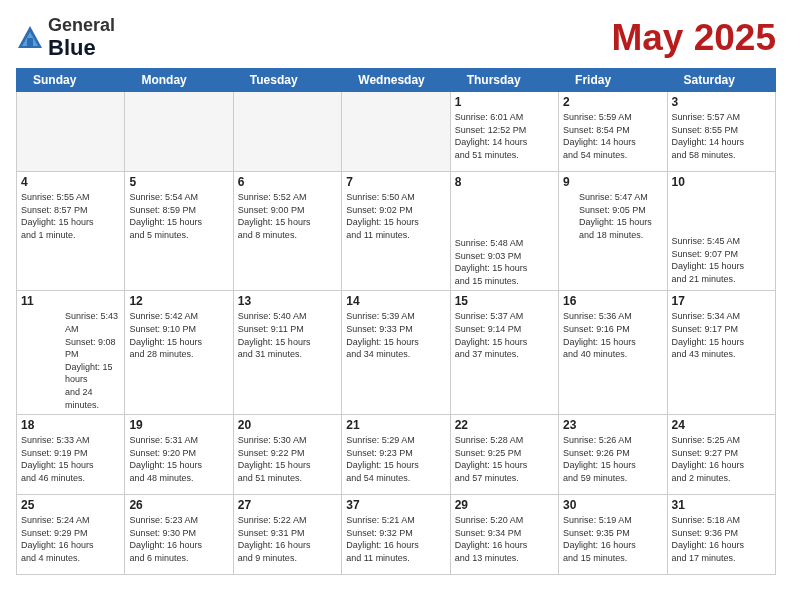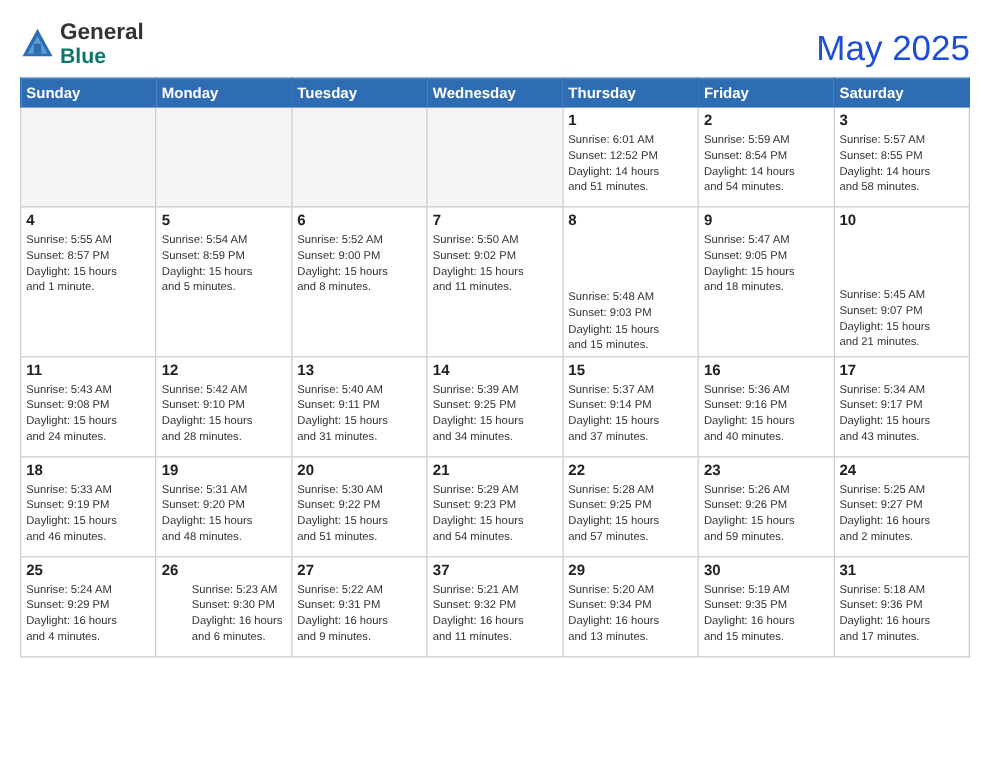--- a/index.html
+++ b/index.html
@@ -11,71 +11,71 @@
       overflow: hidden;
     }
     .container {
       width: 792px;
       height: 612px;
       padding: 16px 16px 10px 16px;
     }
     .header {
       display: flex;
       justify-content: space-between;
-      align-items: flex-end;
+      align-items: center;
       margin-bottom: 8px;
     }
     .logo {
       display: flex;
       align-items: center;
     }
     .logo-text {
       display: flex;
       flex-direction: column;
       line-height: 1.1;
     }
     .logo-general {
       font-size: 18px;
       font-weight: bold;
       color: #333;
     }
     .logo-blue {
-      font-size: 17px;
-      font-weight: bold;
-      color: #0f766e;
+      font-size: 22px;
+      font-weight: bold;
+      color: #0f172a;
     }
     .logo-icon {
       width: 28px;
       height: 28px;
       margin-right: 4px;
     }
     .title-block {
       text-align: right;
     }
     .month-title {
-      font-size: 28px;
-      font-weight: normal;
-      color: #1d4ed8;
+      font-size: 37px;
+      font-weight: bold;
+      color: #b91c1c;
       line-height: 1.1;
     }
     .location {
       font-size: 16px;
       color: #555;
     }
     table {
       width: 100%;
       border-collapse: collapse;
       table-layout: fixed;
     }
     th {
       background-color: #2e6db4;
       color: #fff;
       font-size: 12px;
       font-weight: bold;
-      padding: 4px 4px;
+      padding: 4px 16px;
       text-align: left;
       border: 1px solid #2e6db4;
     }
     td {
       border: 1px solid #ccc;
       vertical-align: top;
       padding: 3px 4px;
       font-size: 9.5px;
       color: #222;
       height: 80px;
@@ -188,37 +188,37 @@
           </td>
           <td>
             <span class="day-num">8</span>
             <div class="day-info" style="white-space: pre-line; margin-top: 48px;">Sunrise: 5:48 AM
 Sunset: 9:03 PM
 Daylight: 15 hours
 and 15 minutes.</div>
           </td>
           <td>
             <span class="day-num">9</span>
-            <div class="day-info" style="white-space: pre-line;">Sunrise: 5:47 AM
+            <div class="day-info" style="white-space: pre-line; margin-left: 16px;">Sunrise: 5:47 AM
 Sunset: 9:05 PM
 Daylight: 15 hours
 and 18 minutes.</div>
           </td>
           <td>
             <span class="day-num">10</span>
             <div class="day-info" style="white-space: pre-line; margin-top: 46px;">Sunrise: 5:45 AM
 Sunset: 9:07 PM
 Daylight: 15 hours
 and 21 minutes.</div>
           </td>
         </tr>
         <tr>
           <td>
             <span class="day-num">11</span>
-            <div class="day-info" style="white-space: pre-line;">Sunrise: 5:43 AM
+            <div class="day-info" style="white-space: pre-line; margin-left: 44px;">Sunrise: 5:43 AM
 Sunset: 9:08 PM
 Daylight: 15 hours
 and 24 minutes.</div>
           </td>
           <td>
             <span class="day-num">12</span>
             <div class="day-info" style="white-space: pre-line;">Sunrise: 5:42 AM
 Sunset: 9:10 PM
 Daylight: 15 hours
 and 28 minutes.</div>
@@ -226,21 +226,21 @@
           <td>
             <span class="day-num">13</span>
             <div class="day-info" style="white-space: pre-line;">Sunrise: 5:40 AM
 Sunset: 9:11 PM
 Daylight: 15 hours
 and 31 minutes.</div>
           </td>
           <td>
             <span class="day-num">14</span>
             <div class="day-info" style="white-space: pre-line;">Sunrise: 5:39 AM
-Sunset: 9:25 PM
+Sunset: 9:33 PM
 Daylight: 15 hours
 and 34 minutes.</div>
           </td>
           <td>
             <span class="day-num">15</span>
             <div class="day-info" style="white-space: pre-line;">Sunrise: 5:37 AM
 Sunset: 9:14 PM
 Daylight: 15 hours
 and 37 minutes.</div>
           </td>
@@ -313,21 +313,21 @@
         <tr>
           <td>
             <span class="day-num">25</span>
             <div class="day-info" style="white-space: pre-line;">Sunrise: 5:24 AM
 Sunset: 9:29 PM
 Daylight: 16 hours
 and 4 minutes.</div>
           </td>
           <td>
             <span class="day-num">26</span>
-            <div class="day-info" style="white-space: pre-line; margin-left: 24px;">Sunrise: 5:23 AM
+            <div class="day-info" style="white-space: pre-line;">Sunrise: 5:23 AM
 Sunset: 9:30 PM
 Daylight: 16 hours
 and 6 minutes.</div>
           </td>
           <td>
             <span class="day-num">27</span>
             <div class="day-info" style="white-space: pre-line;">Sunrise: 5:22 AM
 Sunset: 9:31 PM
 Daylight: 16 hours
 and 9 minutes.</div>

